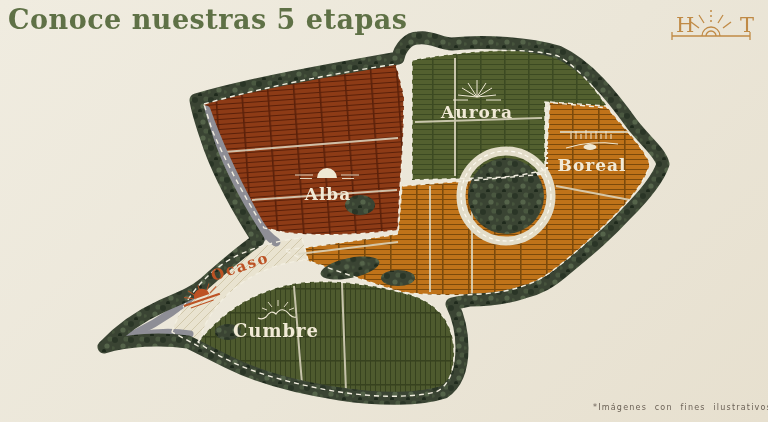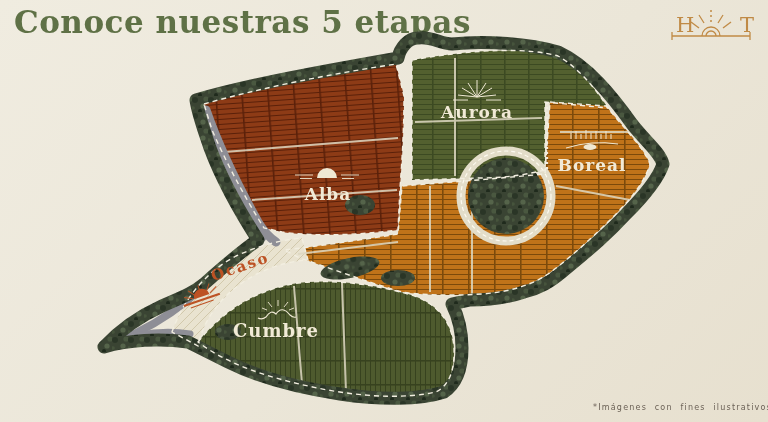--- a/index.html
+++ b/index.html
@@ -3,22 +3,22 @@
 <meta charset="utf-8">
 <style>
   html,body{margin:0;padding:0;}
   body{width:768px;height:422px;overflow:hidden;}
   .page{
     position:relative;width:768px;height:422px;overflow:hidden;
     background:linear-gradient(135deg,#f0ece0 0%,#ebe6d8 55%,#e7e0cf 100%);
     font-family:"DejaVu Serif", serif;
   }
   .page-title{
-    position:absolute;top:4px;left:14px;margin:0;
-    font-size:31px;font-weight:bold;color:#5f7146;letter-spacing:.5px;
+    position:absolute;top:4px;left:8px;margin:0;
+    font-size:27px;font-weight:bold;color:#5f7146;letter-spacing:.5px;
     font-family:"DejaVu Serif", serif;
   }
   .brand-logo{position:absolute;top:2px;right:12px;width:92px;height:48px;}
   .logo-letter{font-family:"DejaVu Serif", serif;font-size:21px;fill:#c08a45;}
   .map-svg{position:absolute;left:0;top:0;}
   .stage-label{
     font-family:"DejaVu Serif", serif;font-weight:bold;letter-spacing:1px;
     fill:#f1ead6;font-size:17px;text-anchor:middle;
   }
   .stage-label.ocaso{fill:#bd5224;font-size:15px;letter-spacing:2px;}

